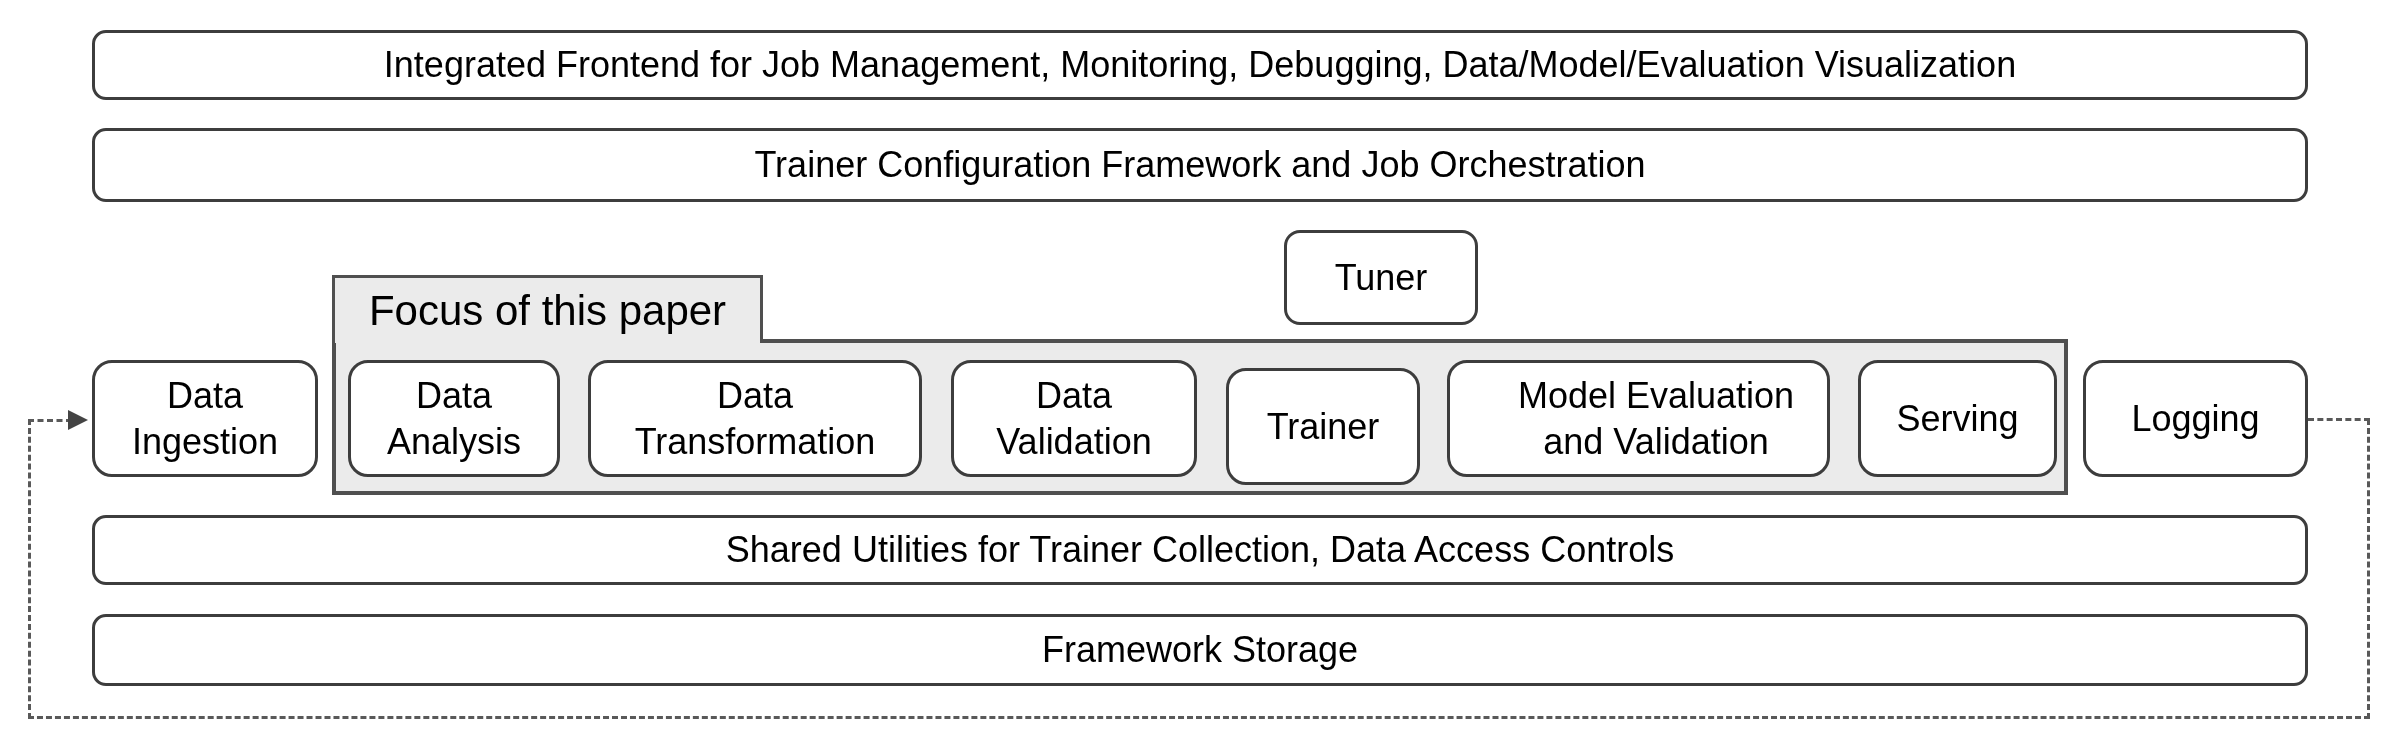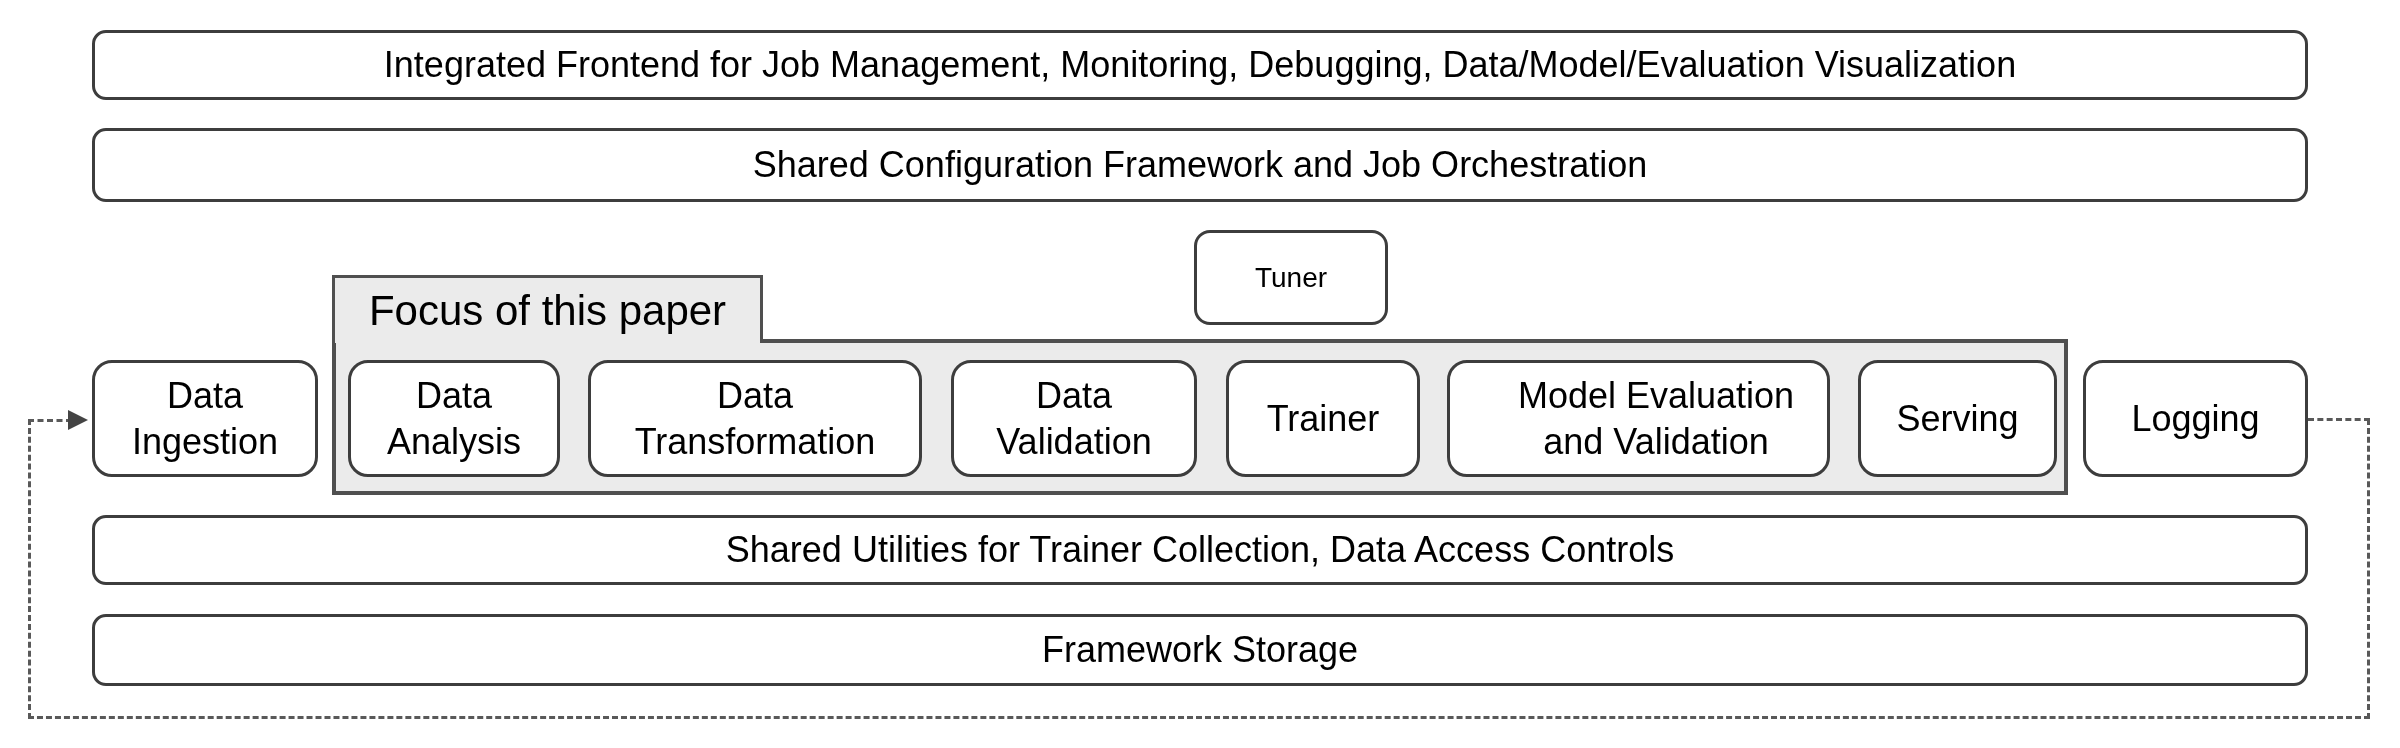--- a/index.html
+++ b/index.html
@@ -78,39 +78,39 @@
     justify-content: center;
     text-align: center;
     font-size: 36px;
     line-height: 46px;
     white-space: pre-line;
   }
   #box-ingestion      { left: 92px;   width: 226px; }
   #box-analysis       { left: 348px;  width: 212px; }
   #box-transformation { left: 588px;  width: 334px; }
   #box-validation     { left: 951px;  width: 246px; }
-  #box-trainer        { left: 1226px; width: 194px; }
+  #box-trainer        { left: 1226px; width: 194px; margin-top: 8px; }
   #box-modeleval      { left: 1447px; width: 383px; padding-left: 35px; }
   #box-serving        { left: 1858px; width: 199px; }
   #box-logging        { left: 2083px; width: 225px; }
 
   #box-tuner {
     position: absolute;
-    left: 1194px;
+    left: 1284px;
     top: 230px;
     width: 194px;
     height: 95px;
     box-sizing: border-box;
     background: #ffffff;
     border: 3px solid #3d3d3d;
     border-radius: 16px;
     display: flex;
     align-items: center;
     justify-content: center;
-    font-size: 28px;
+    font-size: 36px;
   }
 
   
   .loop-rect {
     position: absolute;
     left: 28px;
     top: 419px;
     width: 2342px;
     height: 300px;
     box-sizing: border-box;
@@ -144,21 +144,21 @@
     border-top: 10px solid transparent;
     border-bottom: 10px solid transparent;
   }
 </style>
 </head>
 <body>
 
 <div class="canvas">
 
   <div class="bar" id="bar-frontend">Integrated Frontend for Job Management, Monitoring, Debugging, Data/Model/Evaluation Visualization</div>
-  <div class="bar" id="bar-orchestration">Shared Configuration Framework and Job Orchestration</div>
+  <div class="bar" id="bar-orchestration">Trainer Configuration Framework and Job Orchestration</div>
 
   <div id="box-tuner">Tuner</div>
 
   <div class="focus-container"></div>
   <div class="focus-tab">
     <span>Focus of this paper</span>
   </div>
 
   <div class="component" id="box-ingestion">Data
 Ingestion</div>

